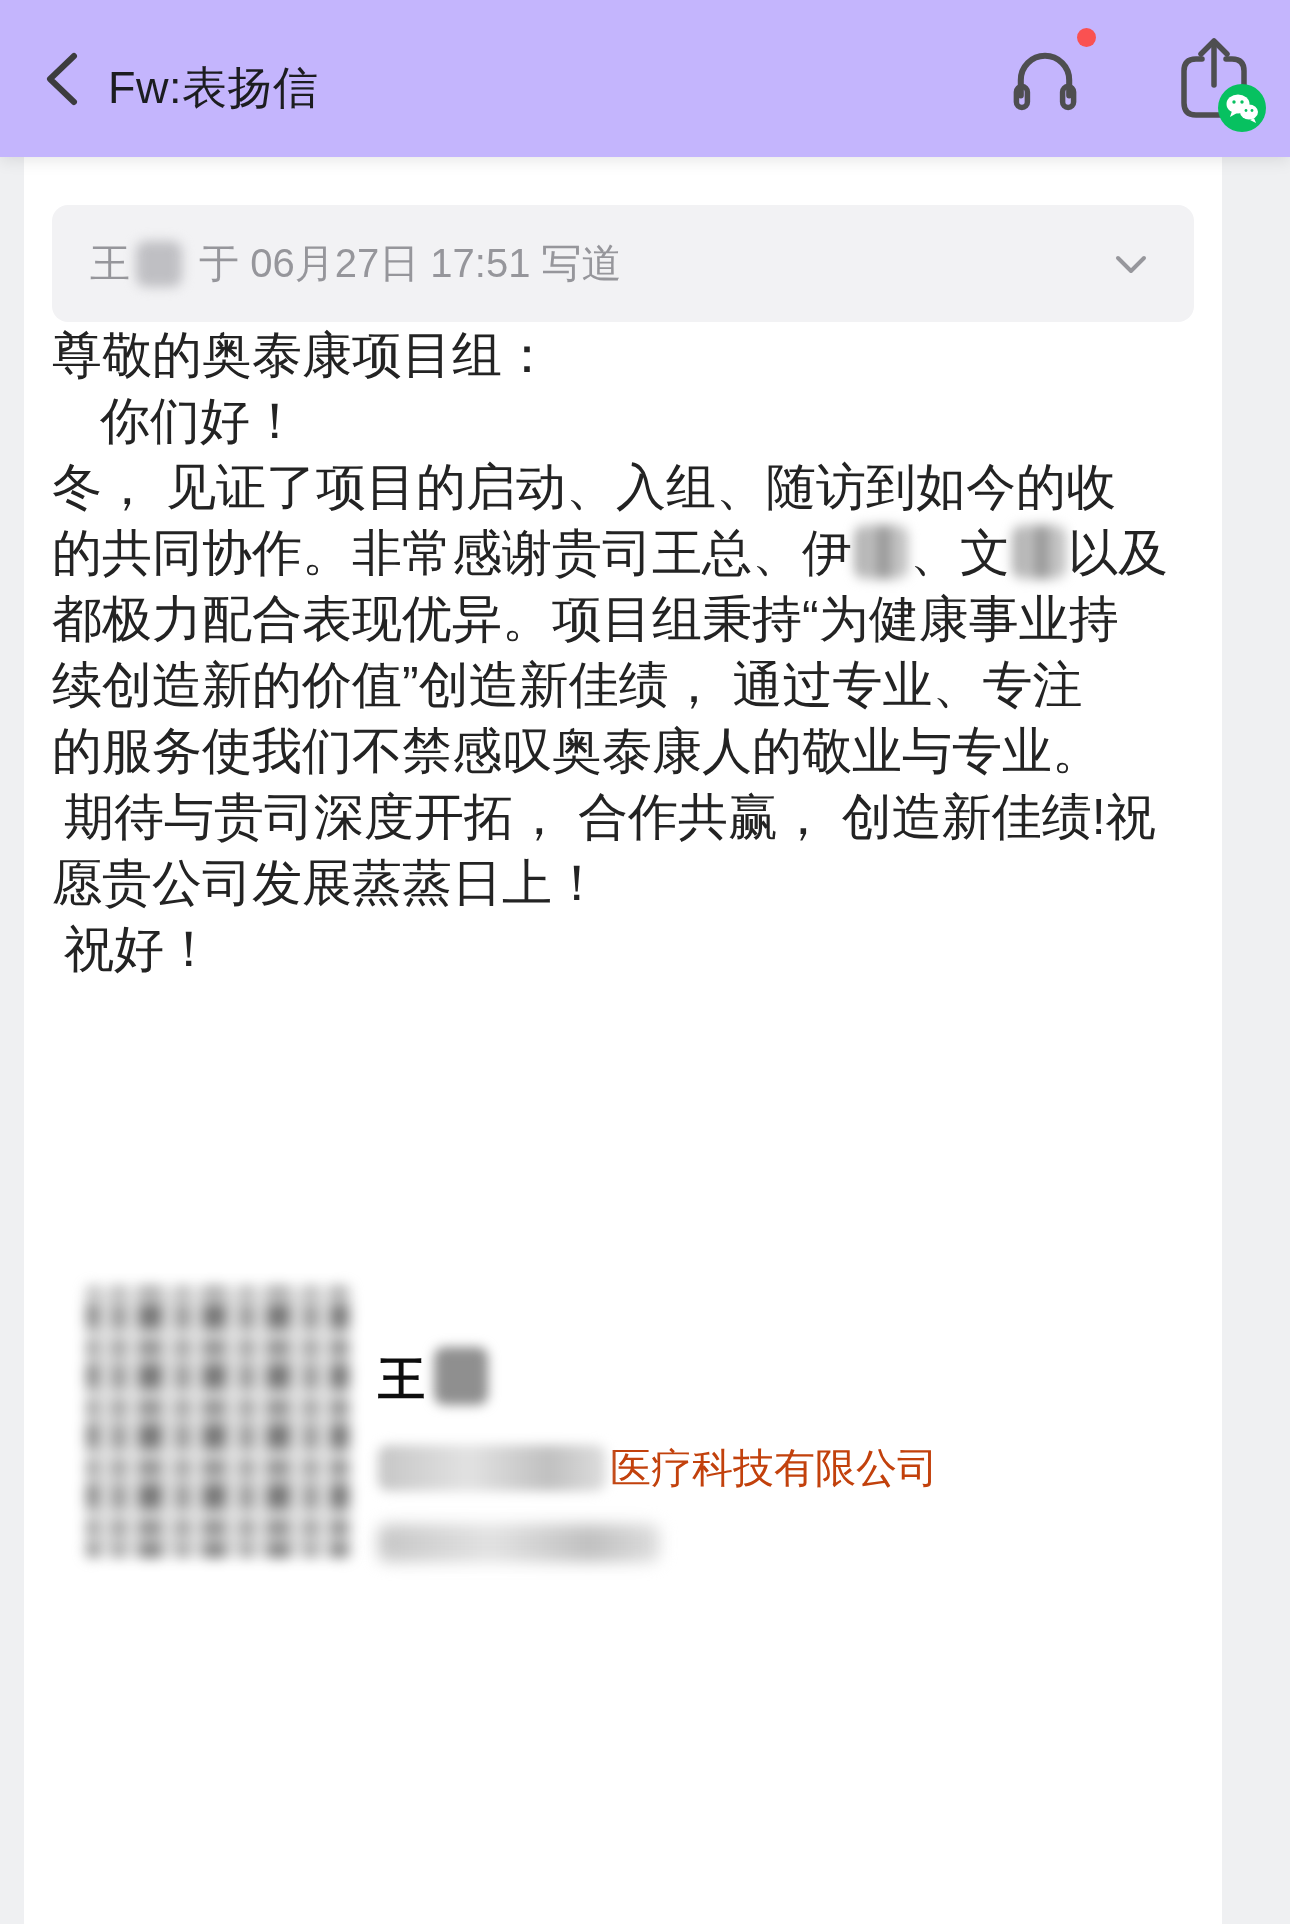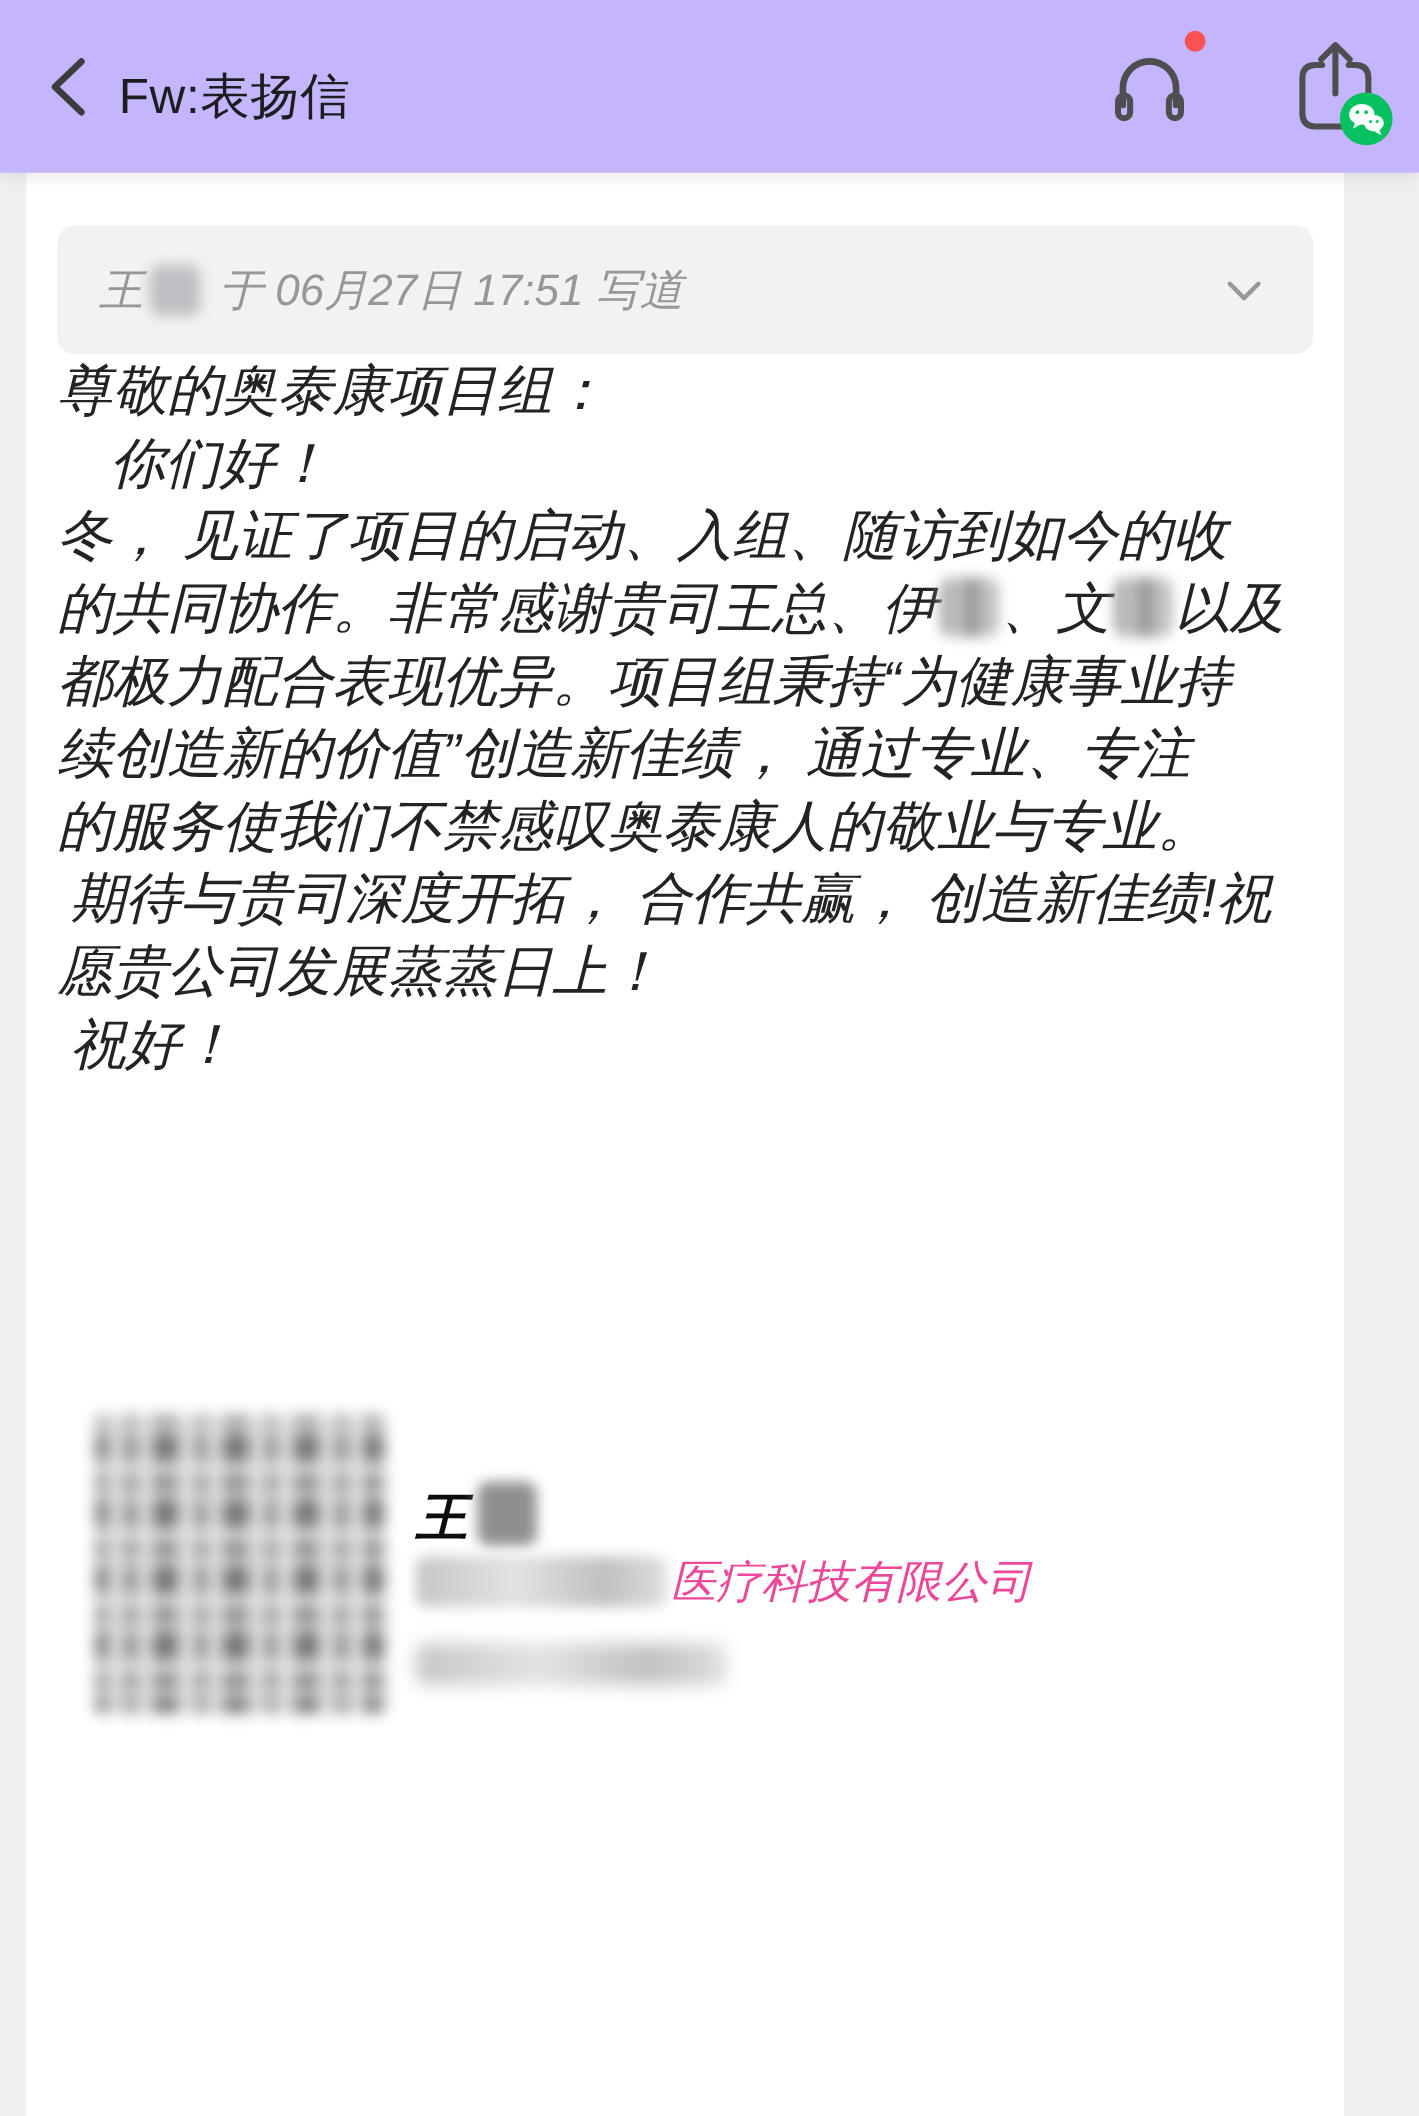--- a/index.html
+++ b/index.html
@@ -35,21 +35,20 @@
   .share-btn { right: 30px; top: 32px; width: 86px; height: 96px; }
   .wechat-badge {
     position: absolute; right: -6px; bottom: -4px;
     width: 48px; height: 48px; border-radius: 50%;
   }
   
   .mail-card {
     position: absolute; top: 157px; left: 24px; width: 1198px; bottom: 0;
     background: #ffffff;
     padding: 0 28px;
-    font-style: italic;
   }
   
   .sender-bar {
     margin-top: 48px;
     height: 117px; width: 100%;
     background: #F2F2F4;
     border-radius: 16px;
     display: flex; align-items: center;
     padding: 0 52px 0 38px;
     cursor: pointer;
@@ -78,21 +77,21 @@
   .qr-blur {
     width: 262px; height: 270px; border-radius: 6px;
     filter: blur(7px) contrast(0.92);
     background:
       repeating-linear-gradient(0deg, #6a6a6a 0 13px, #e0e0e0 13px 22px, #8b8b8b 22px 37px, #f0f0f0 37px 47px, #7a7a7a 47px 60px),
       repeating-linear-gradient(90deg, #5f5f5f 0 11px, #ececec 11px 25px, #969696 25px 39px, #f2f2f2 39px 51px, #747474 51px 64px);
     background-blend-mode: lighten;
   }
   .sig-text { margin-left: 29px; padding-top: 60px; }
   .sig-name { font-size: 47px; color: #0d0d0d; font-weight: bold; letter-spacing: 1px; }
-  .sig-company { font-size: 41px; color: #ec4899; }
+  .sig-company { margin-top: 30px; font-size: 41px; color: #c2410c; }
   .sig-phone { margin-top: 28px; }
   svg { display: block; }
 </style>
 </head>
 <body>
 
 <div>
 
   <header class="nav-header">
     <button class="back-btn">

